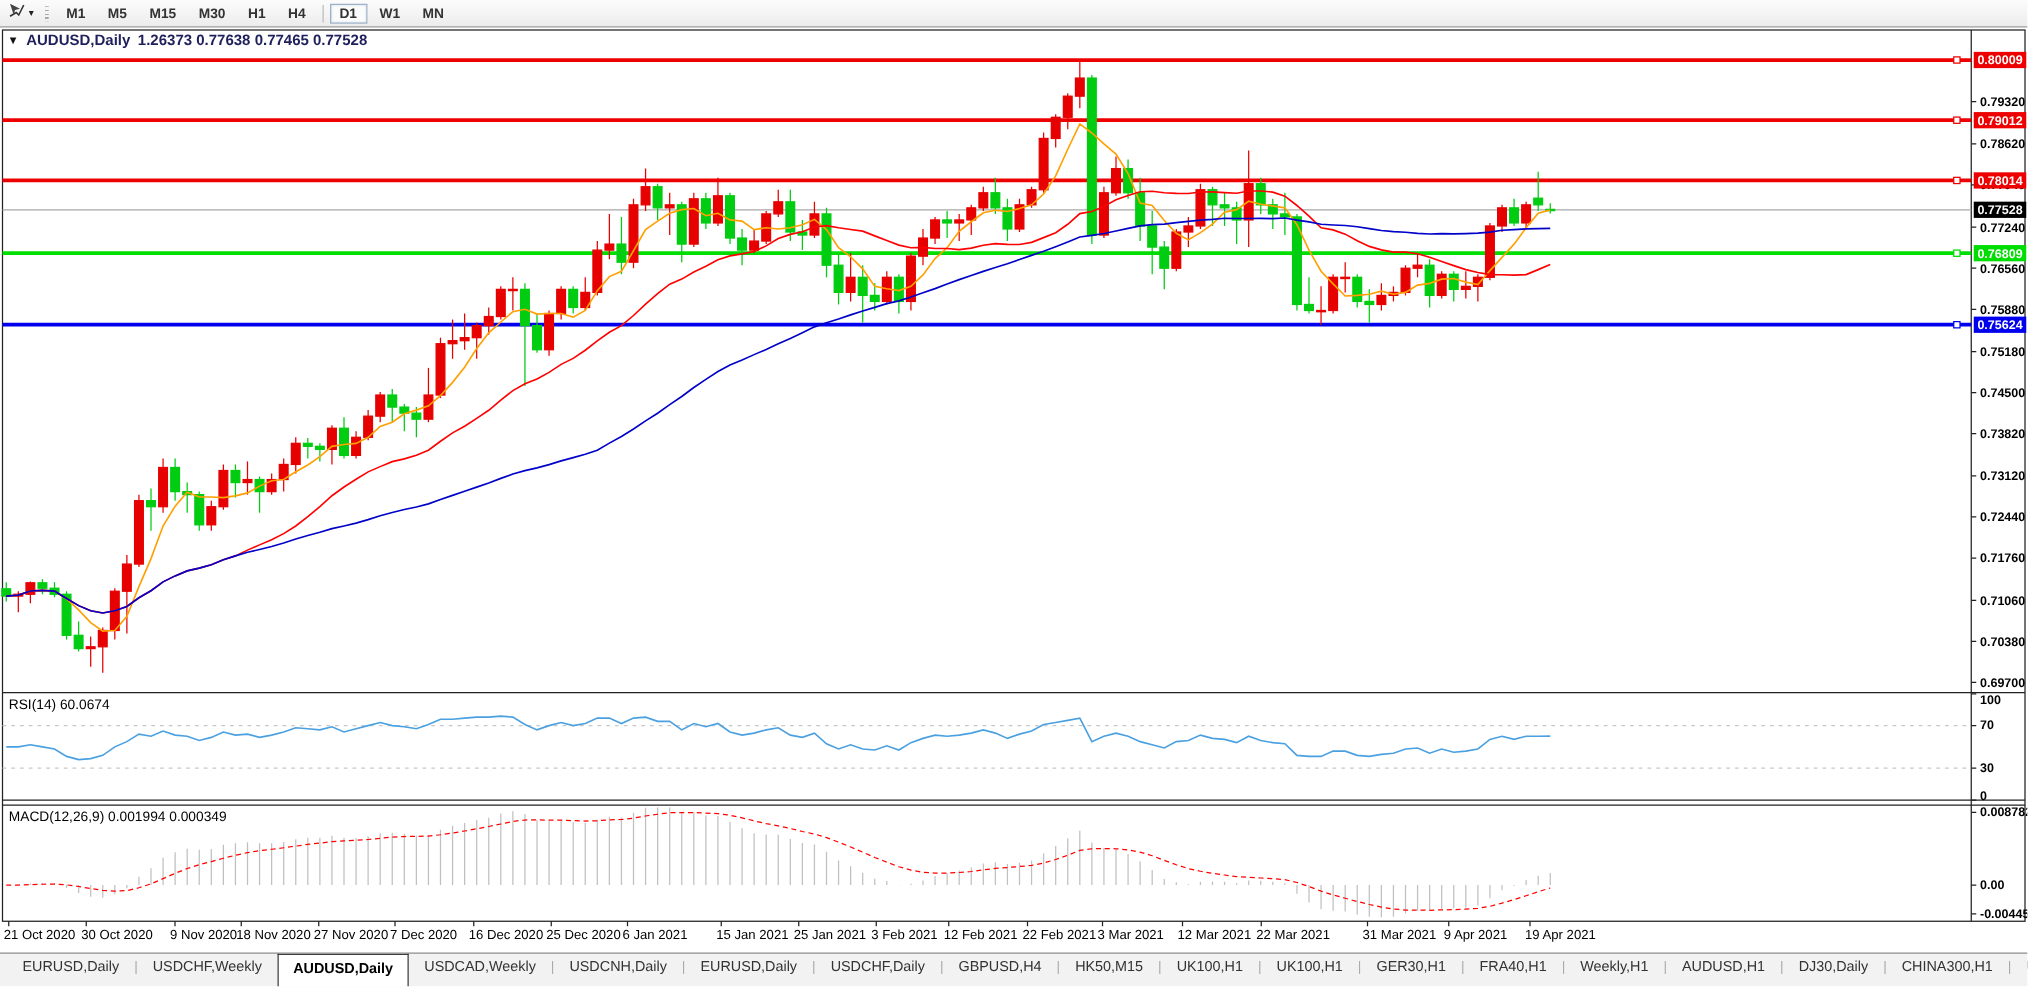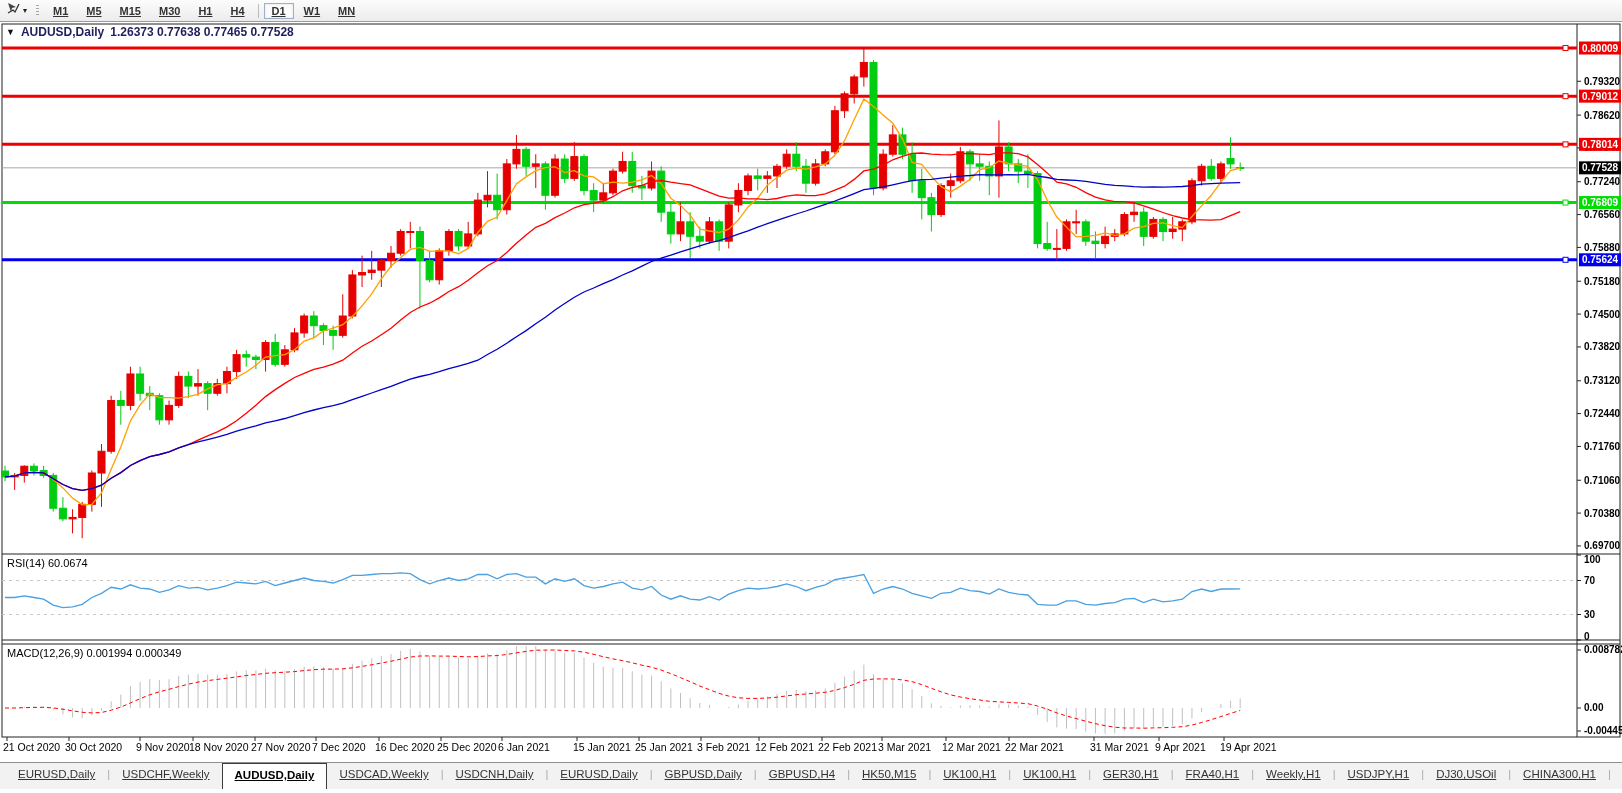--- a/index.html
+++ b/index.html
@@ -4,34 +4,34 @@
 <style>
   html,body{margin:0;padding:0;background:#fff;width:1622px;height:793px;overflow:hidden;
     font-family:"Liberation Sans",sans-serif;}
   
   .toolbar{height:22px;display:flex;align-items:center;background:linear-gradient(#fcfcfc,#ececec);
     border-bottom:1px solid #9a9a9a;padding-left:2px;box-sizing:border-box;}
   .tool-icon{display:flex;align-items:center;gap:2px;padding:0 4px;cursor:pointer;}
   .tool-caret{font-size:8px;color:#222;line-height:1;}
   .grip{width:3px;height:12px;margin:0 5px;background-image:repeating-linear-gradient(#a8a8a8 0 1px,transparent 1px 3px);}
   .tf-btn{border:1px solid transparent;background:transparent;font:600 11px "Liberation Sans",sans-serif;
-    color:#333;padding:1px 7px;margin:0 1px;cursor:pointer;text-decoration:underline;}
+    color:#333;padding:1px 7px;margin:0 1px;cursor:pointer;}
   .tf-btn.active{background:#fbfbfb;border:1px solid #9db2c8;box-shadow:inset 0 0 2px #cdd8e4;}
   .tf-sep{width:1px;height:14px;background:#bcbcbc;margin:0 4px;}
   
   .chart-wrap{position:relative;width:1622px;height:740px;}
   svg text{font-family:"Liberation Sans",sans-serif;}
   .chart-title{position:absolute;left:6px;top:3px;font:700 12px "Liberation Sans",sans-serif;color:#1f1f5c;
     display:flex;align-items:center;gap:6px;}
   .chart-title .caret{font-size:9px;color:#111;}
   
   .tabbar{height:27px;background:#f2f2f2;border-top:1px solid #8f8f8f;display:flex;align-items:flex-start;
     padding:2px 0 0 6px;box-sizing:border-box;}
   .tab{font:400 11.5px "Liberation Sans",sans-serif;color:#333;padding:3px 12px 0 12px;height:22px;
-    box-sizing:border-box;cursor:pointer;white-space:nowrap;text-decoration:underline;}
+    box-sizing:border-box;cursor:pointer;white-space:nowrap;}
   .tab.active{background:#fff;border:1px solid #3c3c3c;border-bottom:none;font-weight:700;color:#000;
     margin-top:-2px;padding-top:5px;height:26px;}
   .tab-sep{color:#aaa;font-size:11px;padding-top:3px;}
   .tab-scroll{margin-left:auto;display:flex;align-items:center;gap:6px;padding:3px 6px 0 4px;}
 </style>
 </head>
 <body>
 
 <div class="toolbar">
   <div class="tool-icon">
@@ -852,37 +852,37 @@
     <div class="tab">EURUSD,Daily</div>
     <span class="tab-sep">|</span>
     <div class="tab">USDCHF,Weekly</div>
     <div class="tab active">AUDUSD,Daily</div>
     <div class="tab">USDCAD,Weekly</div>
     <span class="tab-sep">|</span>
     <div class="tab">USDCNH,Daily</div>
     <span class="tab-sep">|</span>
     <div class="tab">EURUSD,Daily</div>
     <span class="tab-sep">|</span>
-    <div class="tab">GBPUSD,Daily</div>
+    <div class="tab">USDCHF,Daily</div>
     <span class="tab-sep">|</span>
     <div class="tab">GBPUSD,H4</div>
     <span class="tab-sep">|</span>
     <div class="tab">HK50,M15</div>
     <span class="tab-sep">|</span>
     <div class="tab">UK100,H1</div>
     <span class="tab-sep">|</span>
     <div class="tab">UK100,H1</div>
     <span class="tab-sep">|</span>
     <div class="tab">GER30,H1</div>
     <span class="tab-sep">|</span>
     <div class="tab">FRA40,H1</div>
     <span class="tab-sep">|</span>
     <div class="tab">Weekly,H1</div>
     <span class="tab-sep">|</span>
-    <div class="tab">USDJPY,H1</div>
-    <span class="tab-sep">|</span>
-    <div class="tab">DJ30,USOil</div>
+    <div class="tab">AUDUSD,H1</div>
+    <span class="tab-sep">|</span>
+    <div class="tab">DJ30,Daily</div>
     <span class="tab-sep">|</span>
     <div class="tab">CHINA300,H1</div>
     <span class="tab-sep">|</span>
     <div class="tab">U</div>
     <div class="tab-scroll"></div>
   </div>
 
 </body></html>

